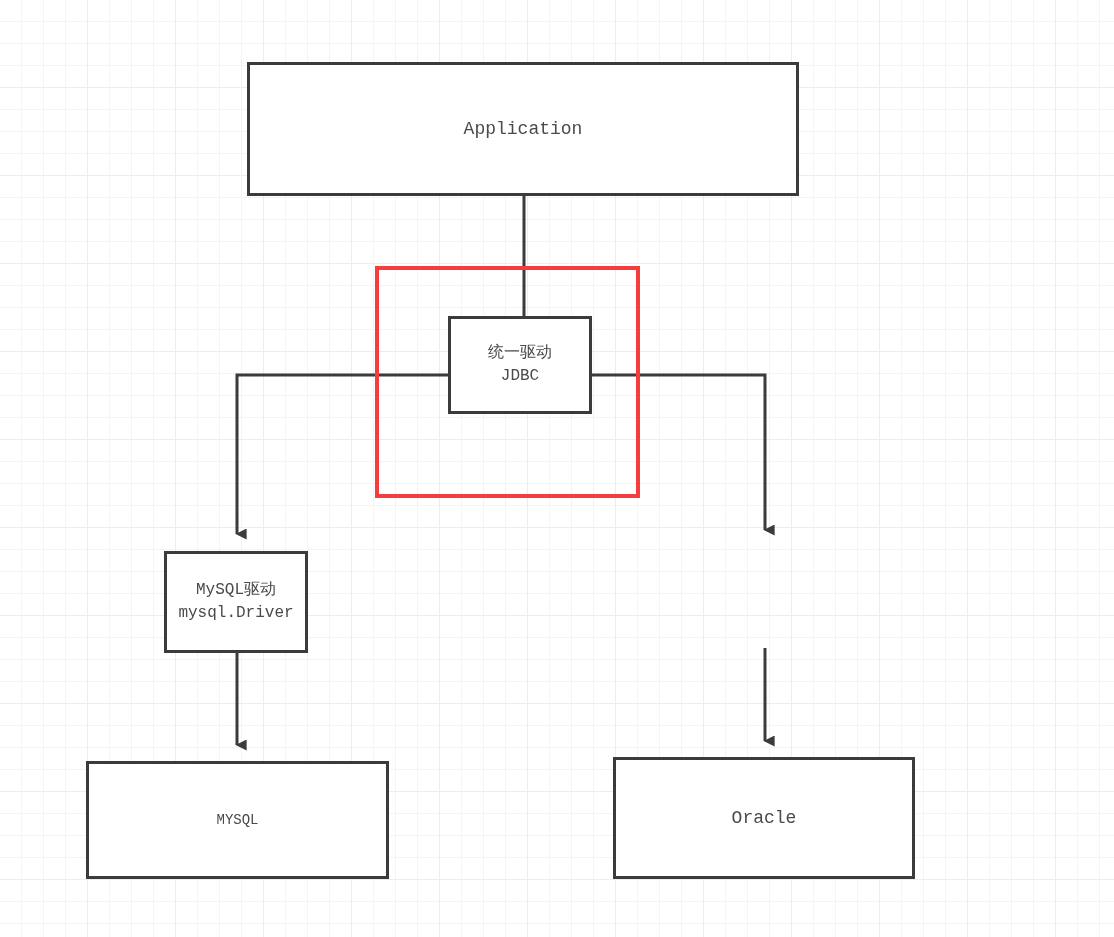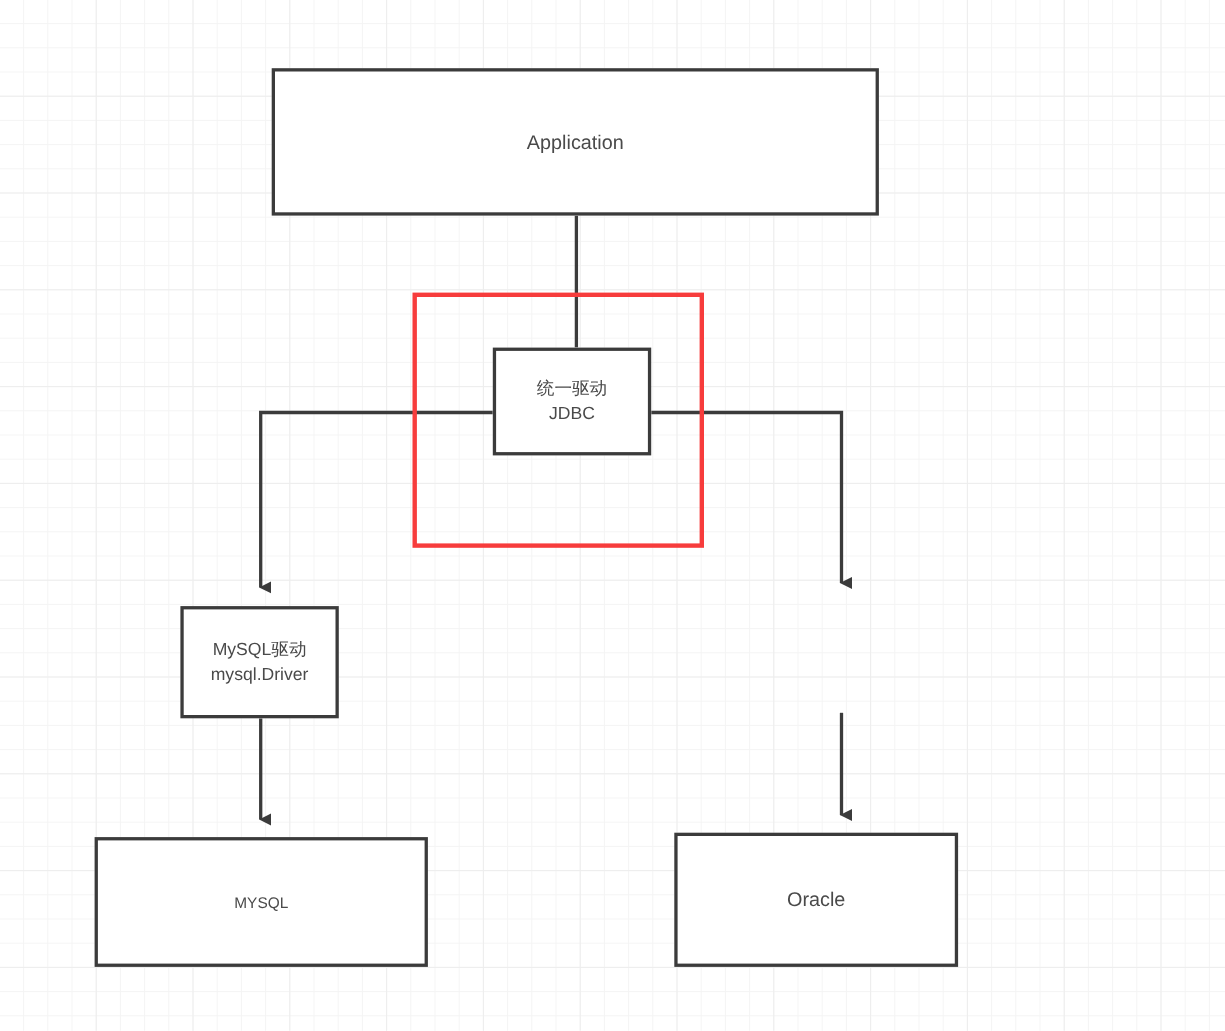--- a/index.html
+++ b/index.html
@@ -53,28 +53,29 @@
     display: flex;
     align-items: center;
     justify-content: center;
     text-align: center;
     color: #4a4a4a;
     line-height: 1.45;
     z-index: 3;
   }
   .node .label {
     white-space: pre-line;
+    font-family: Liberation Mono, monospace;
   }
 
   #node-application { left: 247px; top: 62px;  width: 552px; height: 134px; font-size: 18px; }
   #node-jdbc        { left: 448px; top: 316px; width: 144px; height: 98px;  font-size: 16px; }
   #node-mysqldriver { left: 164px; top: 551px; width: 144px; height: 102px; font-size: 16px; }
   #node-oracledriver{ left: 692px; top: 546px; width: 146px; height: 102px; font-size: 16px; }
   #node-mysqldb     { left: 86px;  top: 761px; width: 303px; height: 118px; font-size: 14px; }
-  #node-oracledb    { left: 613px; top: 757px; width: 258px; height: 122px; font-size: 18px; }
+  #node-oracledb    { left: 613px; top: 757px; width: 302px; height: 122px; font-size: 18px; }
 
   
   #highlight-rect {
     position: absolute;
     box-sizing: border-box;
     left: 375px;
     top: 266px;
     width: 265px;
     height: 232px;
     border: 4px solid #f73c3c;

